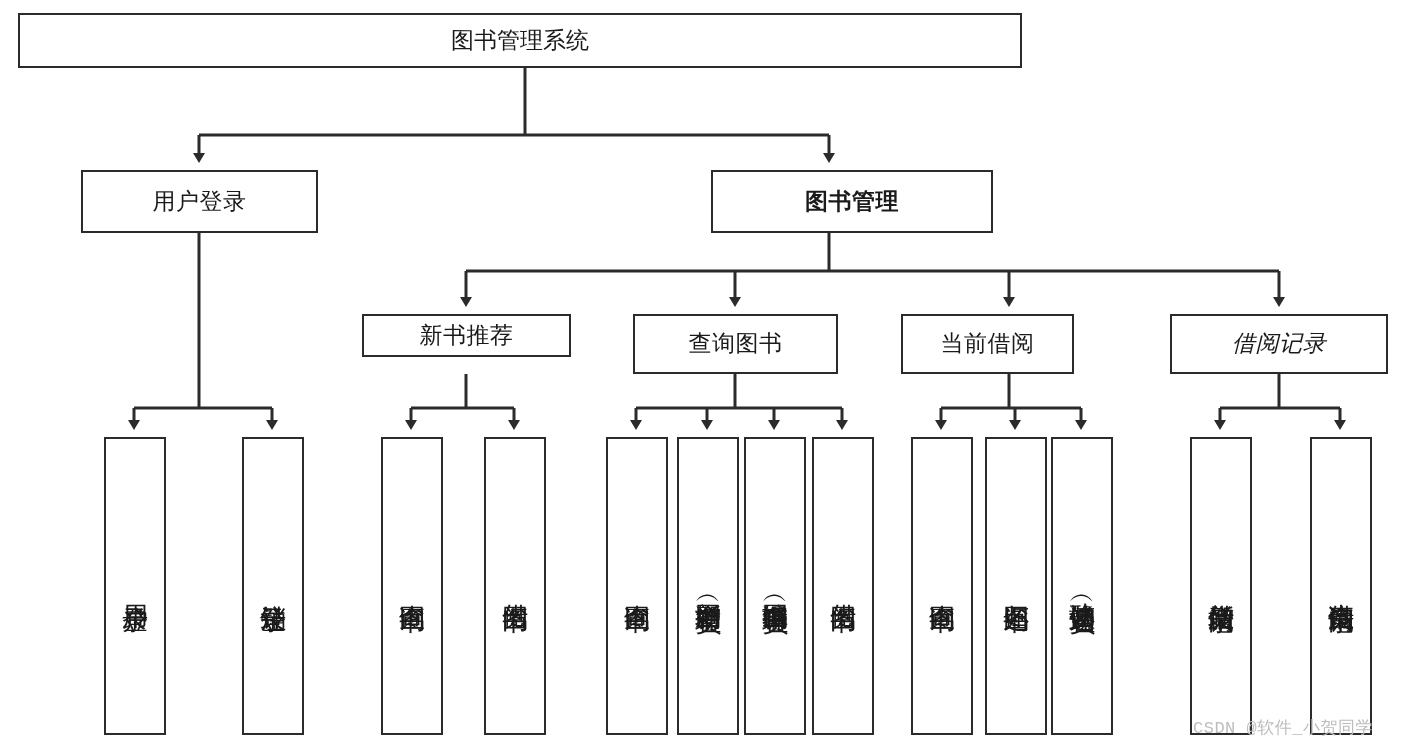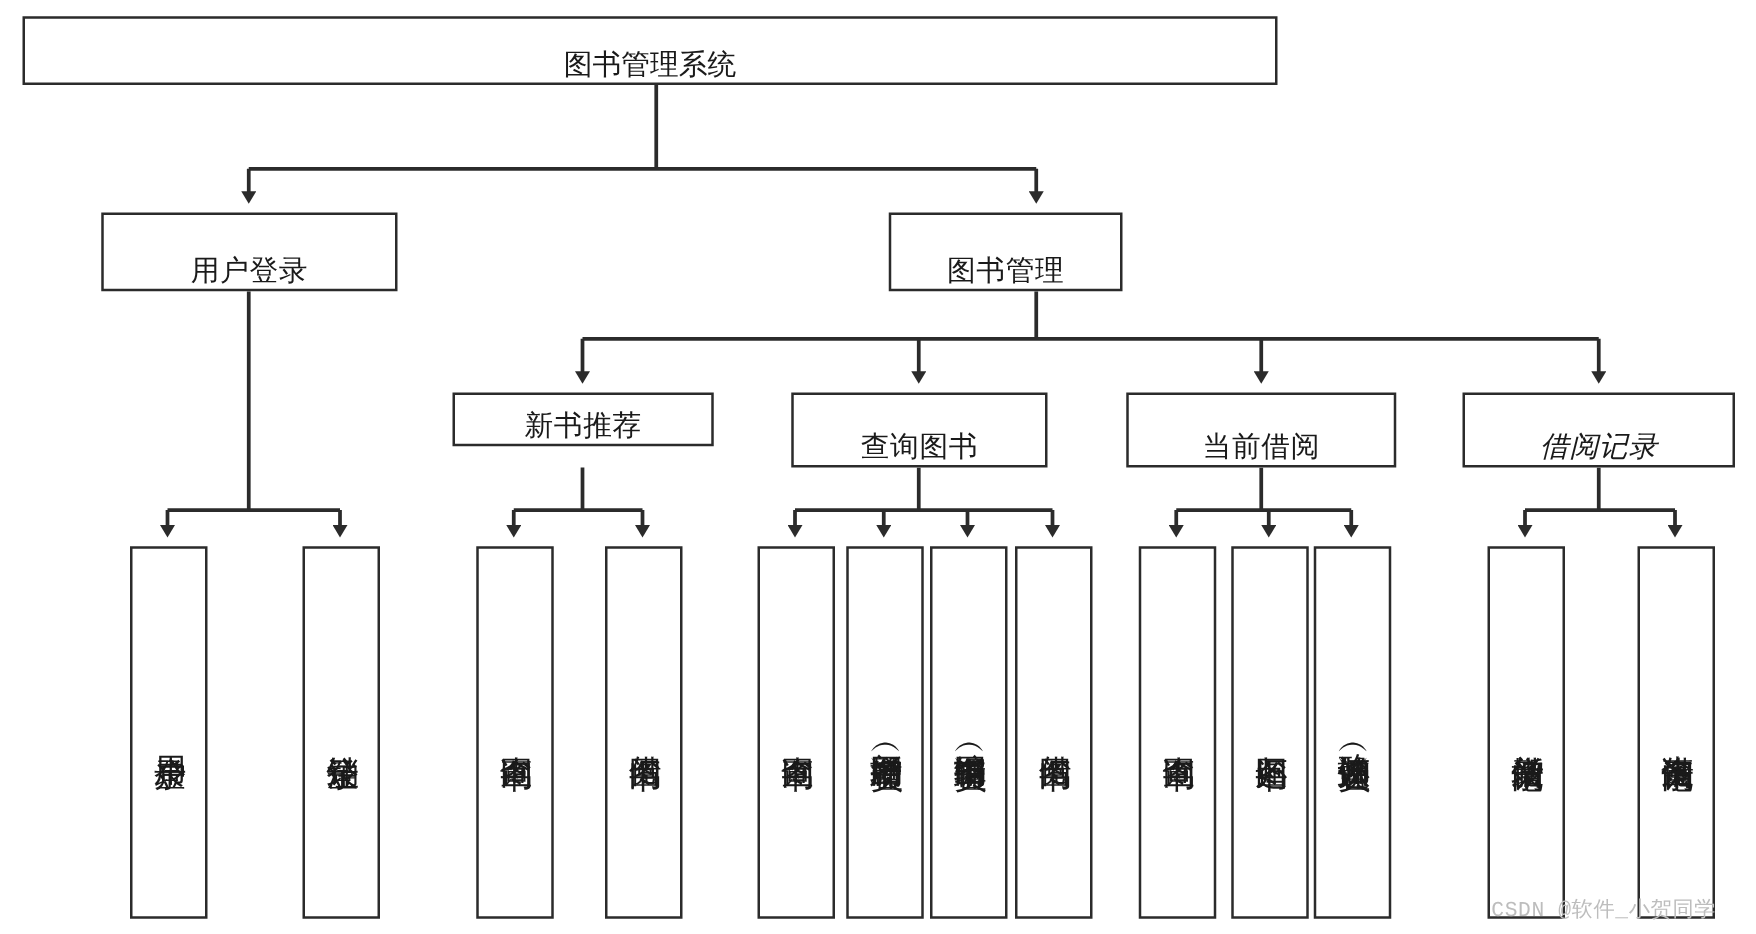--- a/index.html
+++ b/index.html
@@ -25,21 +25,21 @@
     width: 1405px;
     height: 747px;
     pointer-events: none;
   }
   .node {
     position: absolute;
     box-sizing: border-box;
     background: #ffffff;
     border: 2px solid #2b2b2b;
     display: flex;
-    align-items: flex-end;
+    align-items: center;
     justify-content: center;
     color: #1a1a1a;
     z-index: 2;
   }
   .node .label {
     display: block;
     text-align: center;
     line-height: 1.18;
     white-space: nowrap;
   }
@@ -122,31 +122,31 @@
       </g>
   </svg>
 
   <div class="node root" style="left: 18px; top: 13px; width: 1004px; height: 55px;">
     <span class="label">图书管理系统</span>
   </div>
 
   <div class="node horiz" style="left: 81px; top: 170px; width: 237px; height: 63px;">
     <span class="label">用户登录</span>
   </div>
-  <div class="node horiz" style="left: 711px; top: 170px; width: 187px; height: 63px;">
+  <div class="node horiz" style="left: 711px; top: 170px; width: 282px; height: 63px; font-weight: bold;">
     <span class="label">图书管理</span>
   </div>
 
   <div class="node horiz" style="left: 362px; top: 314px; width: 209px; height: 43px;">
     <span class="label">新书推荐</span>
   </div>
   <div class="node horiz" style="left: 633px; top: 314px; width: 205px; height: 60px;">
     <span class="label">查询图书</span>
   </div>
-  <div class="node horiz" style="left: 901px; top: 314px; width: 216px; height: 60px;">
+  <div class="node horiz" style="left: 901px; top: 314px; width: 173px; height: 60px;">
     <span class="label">当前借阅</span>
   </div>
   <div class="node horiz" style="left: 1170px; top: 314px; width: 218px; height: 60px; font-style: italic;">
     <span class="label">借阅记录</span>
   </div>
 
   <div class="node leaf" style="left: 104px; top: 437px; width: 62px; height: 298px;">
     <span class="label">用户登录</span>
   </div>
   <div class="node leaf" style="left: 242px; top: 437px; width: 62px; height: 298px;">

